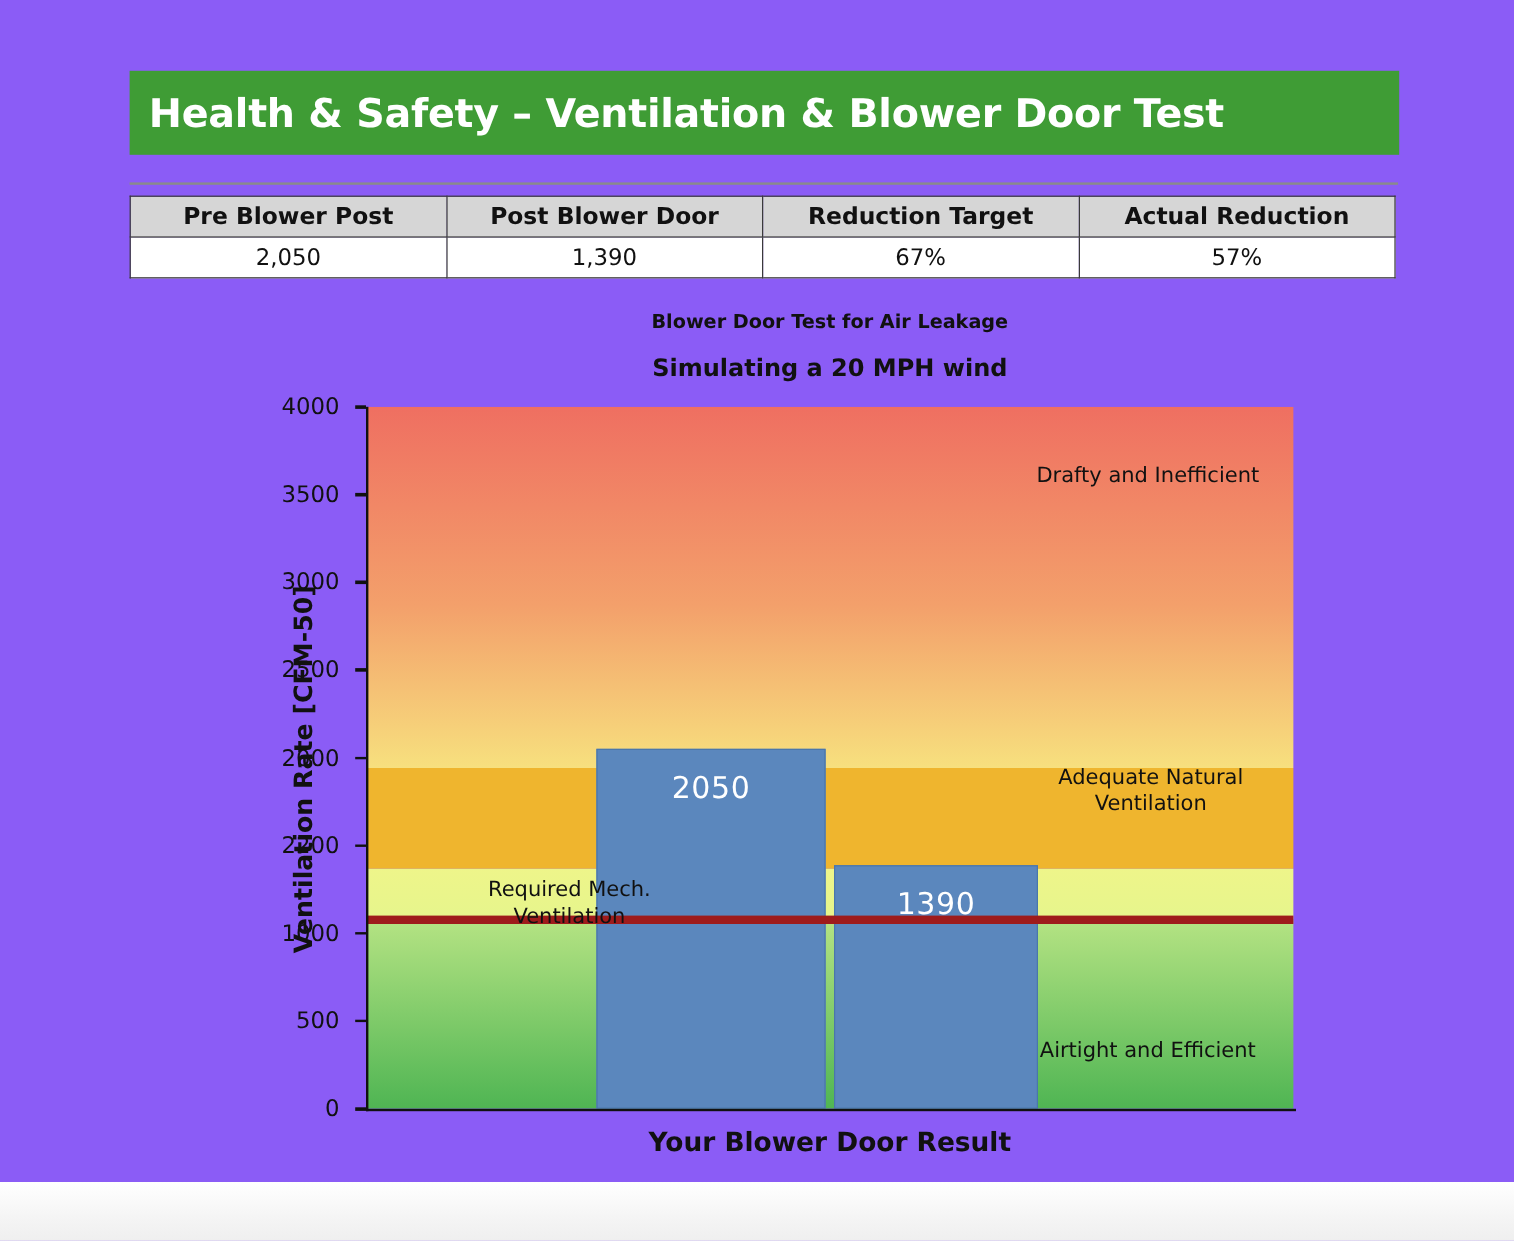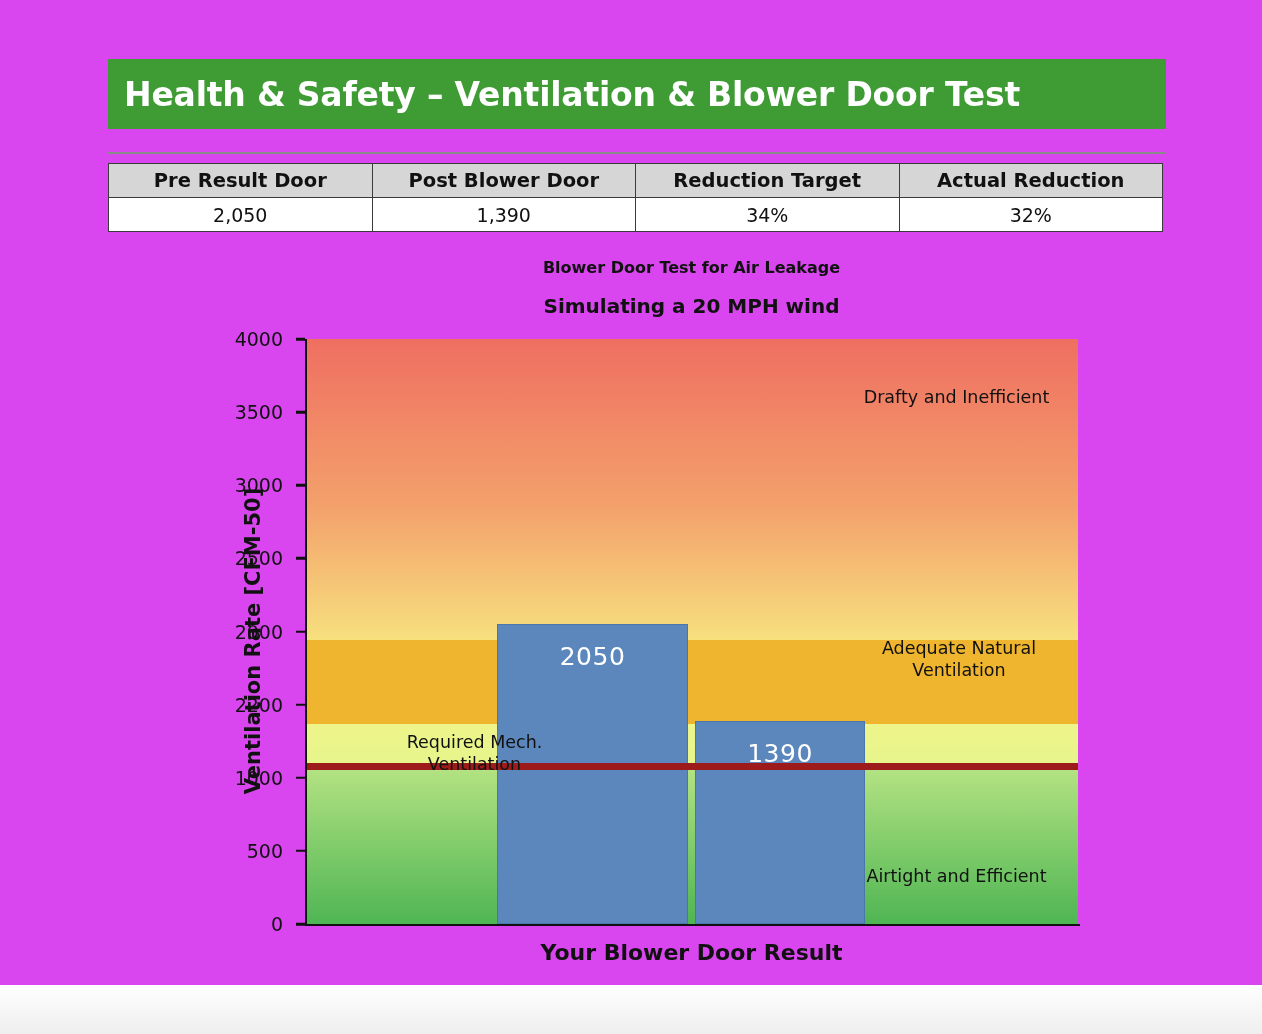--- a/index.html
+++ b/index.html
@@ -12,21 +12,21 @@
     height: 1034px;
     font-family: "DejaVu Sans", "Liberation Sans", sans-serif;
     position: relative;
     overflow: hidden;
   }
 
   
   #page {
     position: absolute;
     inset: 0;
-    background: #d946ef;
+    background: #8b5cf6;
   }
   #page-bottom-fade {
     position: absolute;
     left: 0; right: 0;
     top: 985px;
     height: 49px;
     background: linear-gradient(#ffffff 0%, #f3f3f3 70%, #efefef 100%);
   }
 
   
@@ -267,32 +267,32 @@
 
   <div id="header-banner">
     <div id="header-title">Health &amp; Safety – Ventilation &amp; Blower Door Test</div>
   </div>
 
   <div id="header-rule"></div>
 
   <table id="summary-table">
     <thead>
       <tr>
-        <th>Pre Result Door</th>
+        <th>Pre Blower Post</th>
         <th>Post Blower Door</th>
         <th>Reduction Target</th>
         <th>Actual Reduction</th>
       </tr>
     </thead>
     <tbody>
       <tr>
         <td>2,050</td>
         <td>1,390</td>
-        <td>34%</td>
-        <td>32%</td>
+        <td>67%</td>
+        <td>57%</td>
       </tr>
     </tbody>
   </table>
 
   <div id="chart">
 
     <div id="chart-title">Blower Door Test for Air Leakage</div>
     <div id="chart-subtitle">Simulating a 20 MPH wind</div>
 
     <div id="y-axis-title-wrap">

